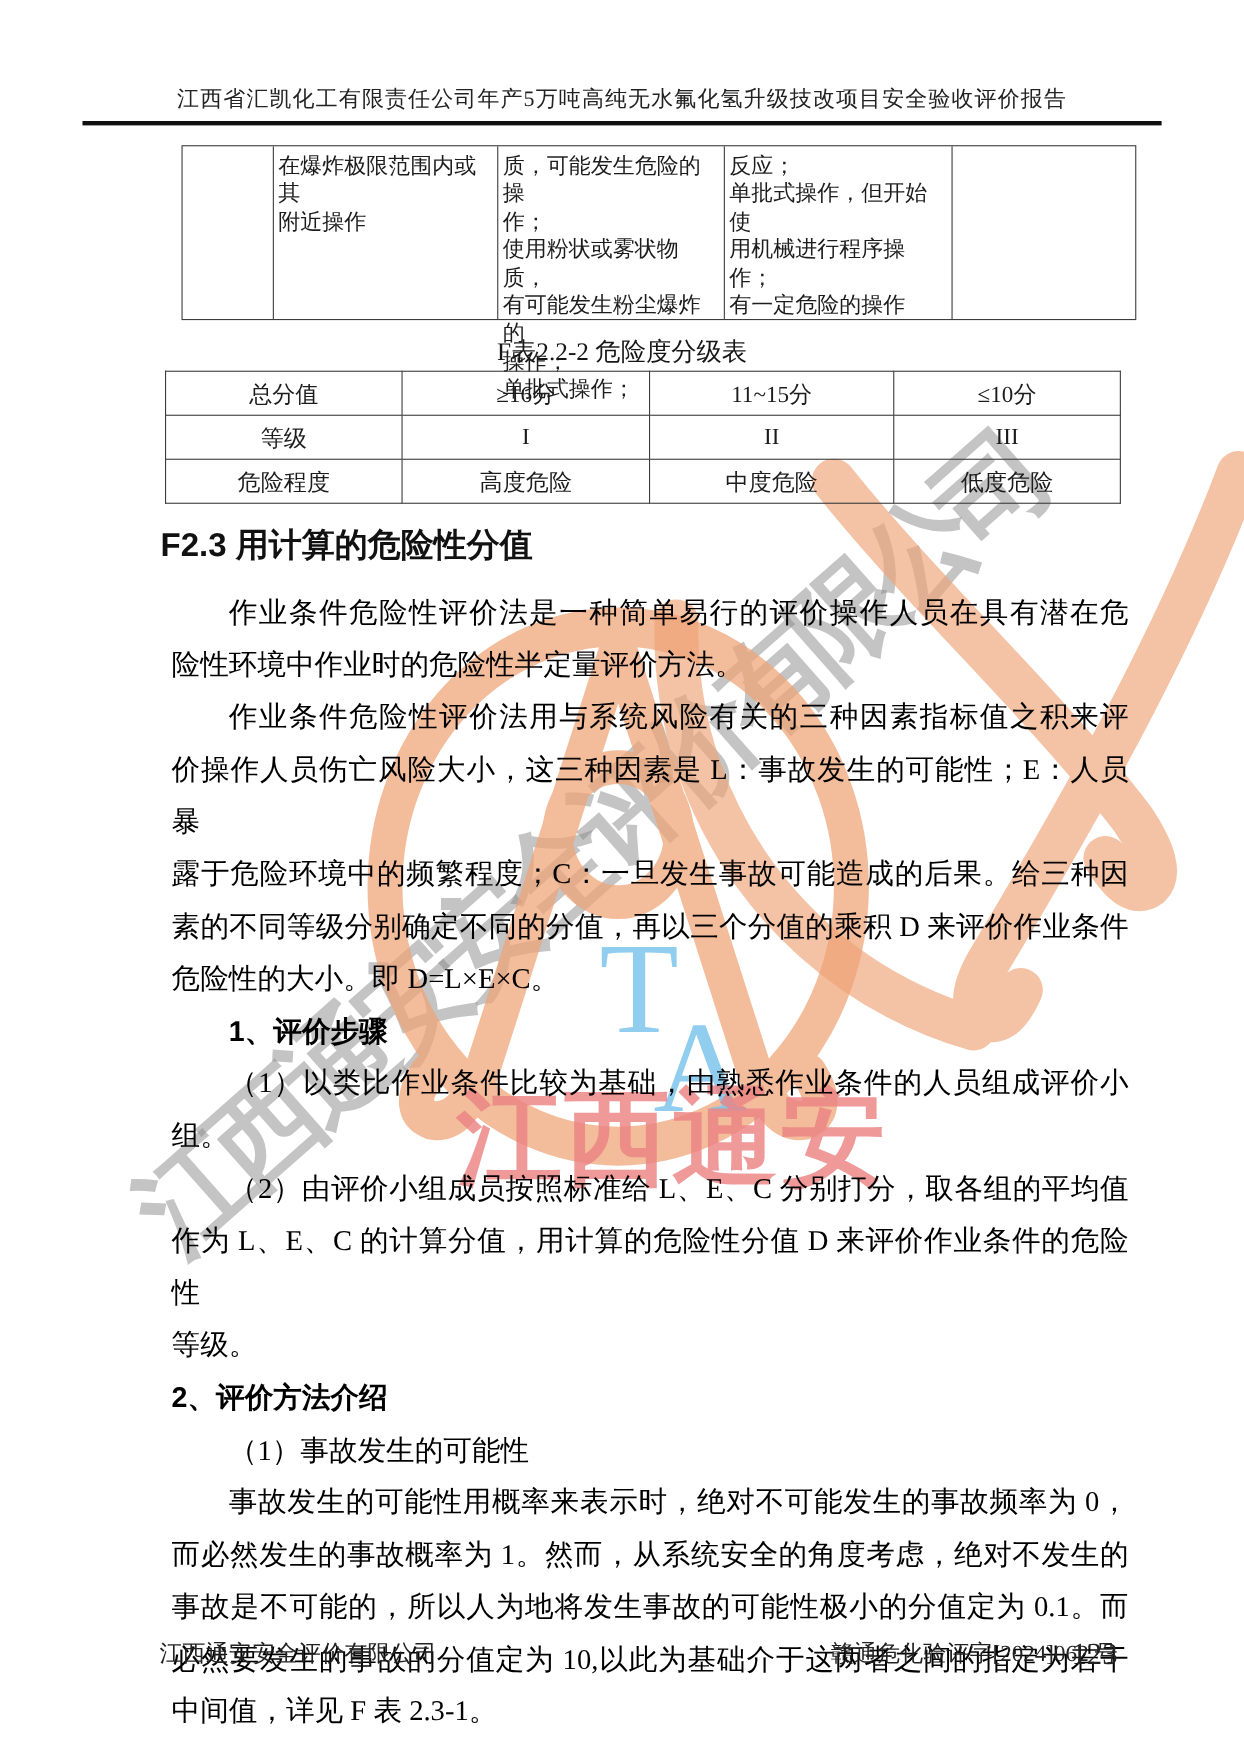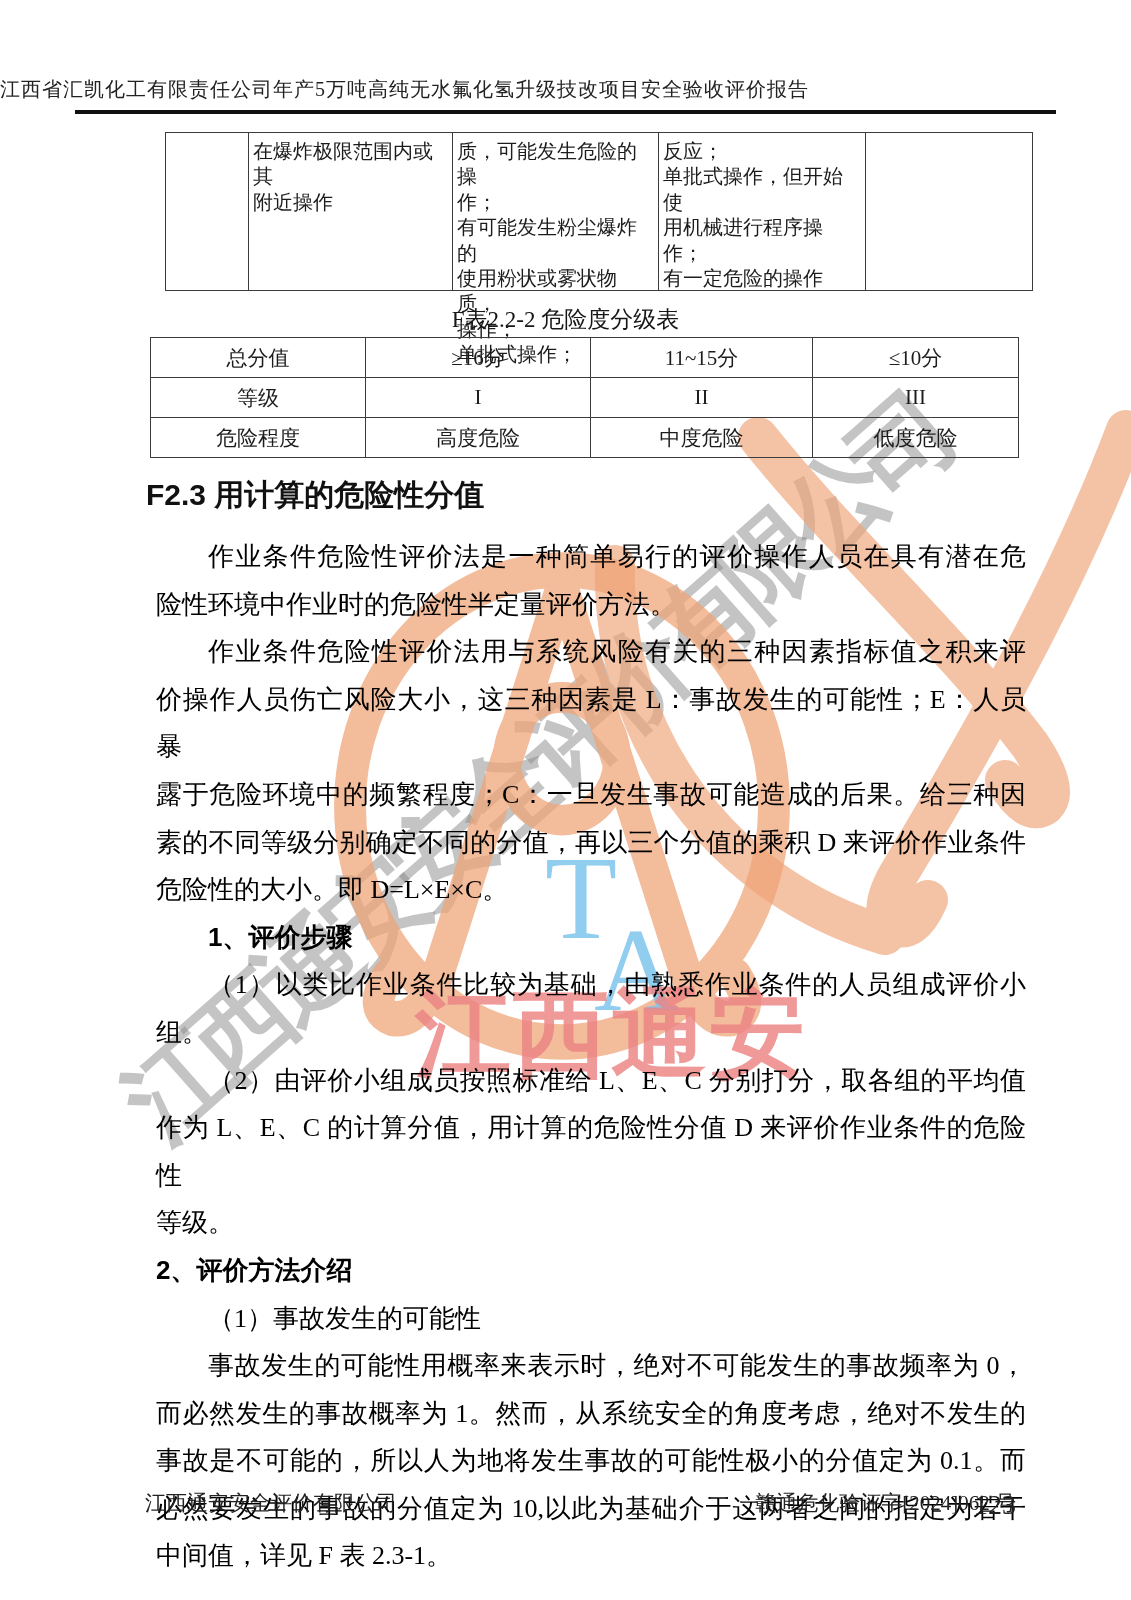--- a/index.html
+++ b/index.html
@@ -13,21 +13,21 @@
            color:rgba(138,138,138,0.50);transform:rotate(-41.5deg);transform-origin:0 50%;}
   .wm-ta{position:absolute;font-family:"Liberation Serif","DejaVu Serif",serif;
          font-size:118px;line-height:1;color:rgba(124,196,236,0.85);}
   .wm-ta.t{left:545px;top:840px;}
   .wm-ta.a{left:594px;top:912px;}
   .wm-red{position:absolute;left:415px;top:987px;font-family:Liberation Serif, serif;
           font-weight:bold;font-size:96px;line-height:1;letter-spacing:2px;white-space:nowrap;
           color:rgba(236,131,131,0.82);}
   
   #content{position:absolute;inset:0;z-index:1;}
-  .hdr-title{position:absolute;left:0;top:76px;width:100%;text-align:left;
+  .hdr-title{position:absolute;left:0;top:76px;width:100%;text-align:center;
              font-size:20px;letter-spacing:1px;color:#222;}
   .hdr-rule{position:absolute;left:75px;top:110px;width:981px;height:4px;background:#101010;}
   
   .frag{position:absolute;left:165px;top:132px;width:868px;height:159px;
         border:1px solid #3c3c3c;box-sizing:border-box;display:flex;}
   .frag .c{box-sizing:border-box;border-right:1px solid #3c3c3c;padding:6px 3px 0 4px;
            font-size:20px;line-height:25.4px;}
   .frag .c:last-child{border-right:none;}
   .frag .c1{width:83px;}  .frag .c2{width:204px;} .frag .c3{width:206px;}
   .frag .c4{width:207px;} .frag .c5{width:168px;flex:1;}
@@ -92,22 +92,22 @@
 
     <div class="frag">
       <div class="c c1"></div>
       <div class="c c2">
         <div>在爆炸极限范围内或其</div>
         <div>附近操作</div>
       </div>
       <div class="c c3">
         <div>质，可能发生危险的操</div>
         <div>作；</div>
+        <div>使用粉状或雾状物质，</div>
         <div>有可能发生粉尘爆炸的</div>
-        <div>使用粉状或雾状物质，</div>
         <div>操作；</div>
         <div>单批式操作；</div>
       </div>
       <div class="c c4">
         <div>反应；</div>
         <div>单批式操作，但开始使</div>
         <div>用机械进行程序操作；</div>
         <div>有一定危险的操作</div>
       </div>
       <div class="c c5"></div>

